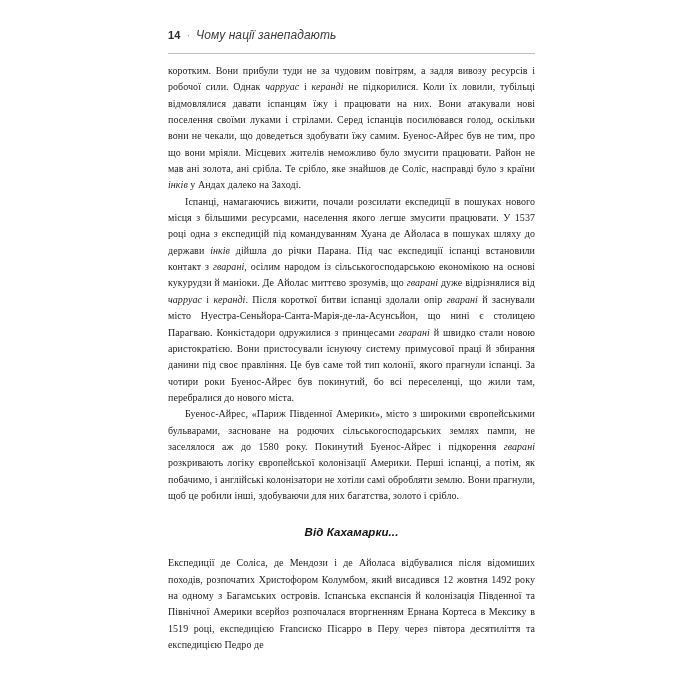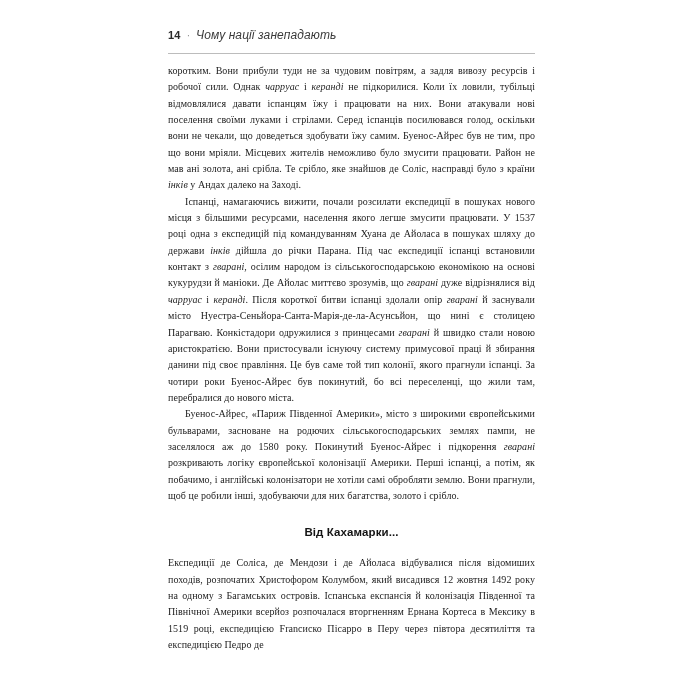--- a/index.html
+++ b/index.html
@@ -90,20 +90,21 @@
   
   .section-heading {
     margin-top: 22px;
     margin-bottom: 17px;
     text-align: center;
     font-family: "Liberation Sans", "DejaVu Sans", sans-serif;
     font-weight: bold;
     font-size: 11.5px;
     color: #141414;
     letter-spacing: 0.1px;
+    font-style: italic;
   }
 </style>
 </head>
 <body style="background: rgb(255, 255, 255);">
 
 <div class="page">
   <div class="text-column">
 
     <div class="running-header">
       <span class="folio">14</span>

